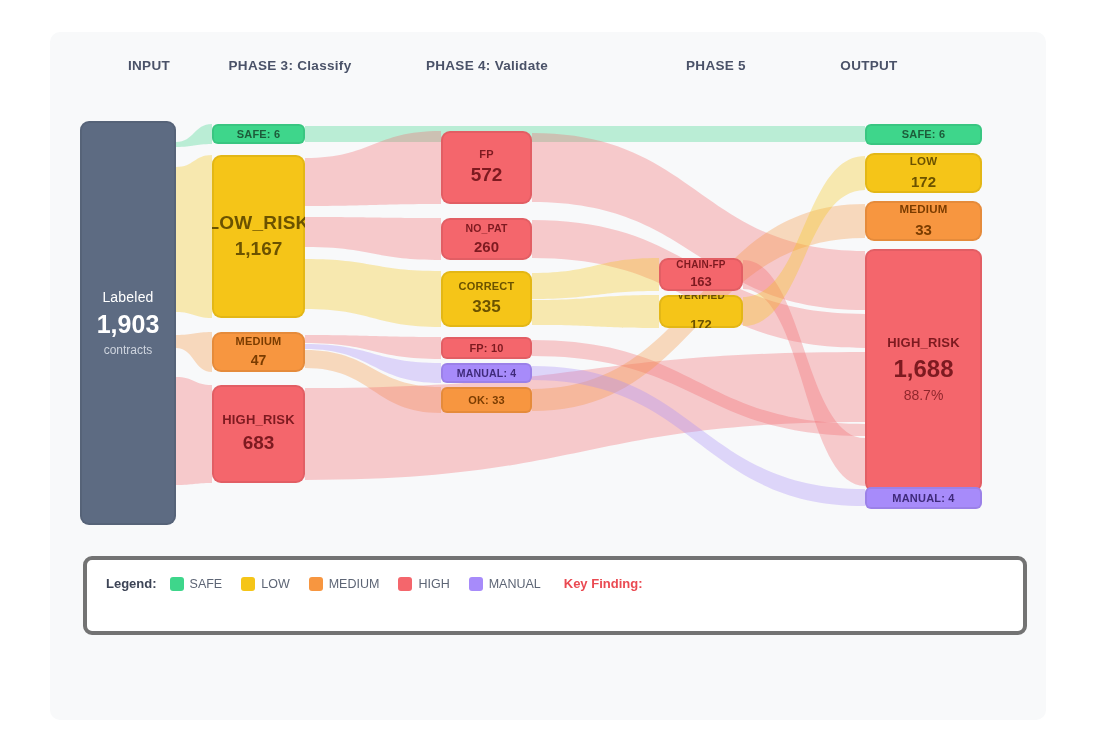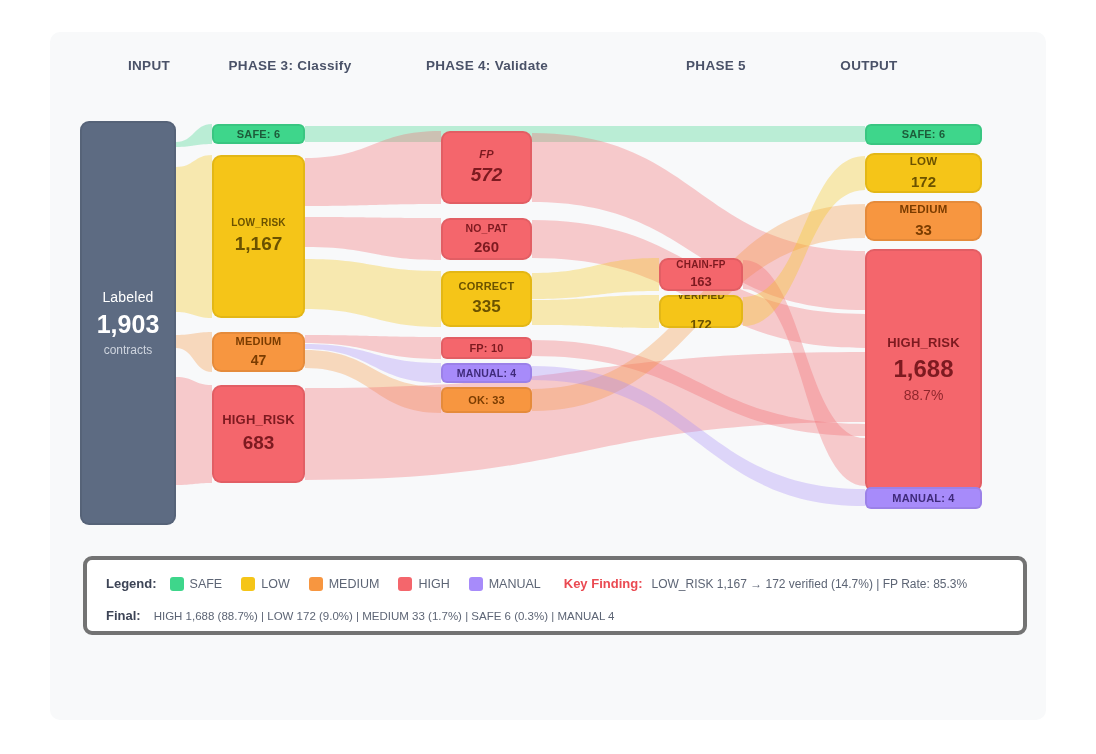--- a/index.html
+++ b/index.html
@@ -78,32 +78,32 @@
     <div id="node-layer">
         <div class="node" style="left: 30px; top: 89px; width: 96px; height: 404px; background: rgb(93, 107, 130); color: rgb(255, 255, 255); box-shadow: rgba(0, 0, 0, 0.07) 0px 0px 0px 2px inset;">
           <span class="nlabel" style="font-size: 14px; font-weight: normal;">Labeled</span>
           <span class="nval" style="font-size: 25px; margin-top: 4px;">1,903</span>
           <span style="font-size: 12px; color: rgb(206, 212, 222); margin-top: 4px;">contracts</span>
         </div>
         <div class="node small" style="left: 162px; top: 92px; width: 93px; height: 20px; background: rgb(62, 214, 139); color: rgb(29, 92, 58); box-shadow: rgba(0, 0, 0, 0.07) 0px 0px 0px 2px inset;">
           <span class="nlabel" style="font-size: 11px;">SAFE: 6</span>
         </div>
         <div class="node" style="left: 162px; top: 123px; width: 93px; height: 163px; background: rgb(245, 197, 24); color: rgb(107, 82, 0); box-shadow: rgba(0, 0, 0, 0.07) 0px 0px 0px 2px inset;">
-          <span class="nlabel" style="font-size: 10px;">LOW_RISK</span>
+          <span class="nlabel" style="font-size: 19px;">LOW_RISK</span>
           <span class="nval" style="font-size: 19px; margin-top: 4px;">1,167</span>
         </div>
         <div class="node" style="left: 162px; top: 300px; width: 93px; height: 40px; background: rgb(247, 150, 64); color: rgb(122, 60, 0); box-shadow: rgba(0, 0, 0, 0.07) 0px 0px 0px 2px inset;">
           <span class="nlabel" style="font-size: 11px;">MEDIUM</span>
           <span class="nval" style="font-size: 14px; margin-top: 4px;">47</span>
         </div>
         <div class="node" style="left: 162px; top: 353px; width: 93px; height: 98px; background: rgb(244, 102, 108); color: rgb(125, 26, 32); box-shadow: rgba(0, 0, 0, 0.07) 0px 0px 0px 2px inset;">
           <span class="nlabel" style="font-size: 13px;">HIGH_RISK</span>
           <span class="nval" style="font-size: 19px; margin-top: 4px;">683</span>
         </div>
-        <div class="node" style="left: 391px; top: 99px; width: 91px; height: 73px; background: rgb(244, 102, 108); color: rgb(125, 26, 32); box-shadow: rgba(0, 0, 0, 0.07) 0px 0px 0px 2px inset; font-style: italic;">
+        <div class="node" style="left: 391px; top: 99px; width: 91px; height: 73px; background: rgb(244, 102, 108); color: rgb(125, 26, 32); box-shadow: rgba(0, 0, 0, 0.07) 0px 0px 0px 2px inset;">
           <span class="nlabel" style="font-size: 11px;">FP</span>
           <span class="nval" style="font-size: 19px; margin-top: 4px;">572</span>
         </div>
         <div class="node" style="left: 391px; top: 186px; width: 91px; height: 42px; background: rgb(244, 102, 108); color: rgb(125, 26, 32); box-shadow: rgba(0, 0, 0, 0.07) 0px 0px 0px 2px inset;">
           <span class="nlabel" style="font-size: 10.5px;">NO_PAT</span>
           <span class="nval" style="font-size: 15px; margin-top: 4px;">260</span>
         </div>
         <div class="node" style="left: 391px; top: 239px; width: 91px; height: 56px; background: rgb(245, 197, 24); color: rgb(107, 82, 0); box-shadow: rgba(0, 0, 0, 0.07) 0px 0px 0px 2px inset;">
           <span class="nlabel" style="font-size: 11px;">CORRECT</span>
           <span class="nval" style="font-size: 17px; margin-top: 4px;">335</span>
@@ -166,20 +166,15 @@
           <span class="litem">
             <span class="lswatch" style="background: rgb(244, 102, 108);"></span>
             <span>HIGH</span>
           </span>
           <span class="litem">
             <span class="lswatch" style="background: rgb(167, 139, 250);"></span>
             <span>MANUAL</span>
           </span>
         </span>
       <span class="kfhead">Key Finding:</span>
-      <span class="kftext">LOW_RISK 1,167 → 172 verified (14.7%) | FP Rate: 85.3%</span>
-    </div>
-    <div class="lrow" id="lrow2">
-      <span class="lhead">Final:</span>
-      <span class="finaltext">HIGH 1,688 (88.7%) | LOW 172 (9.0%) | MEDIUM 33 (1.7%) | SAFE 6 (0.3%) | MANUAL 4</span>
     </div>
   </div>
 </div>
 
 </body></html>

